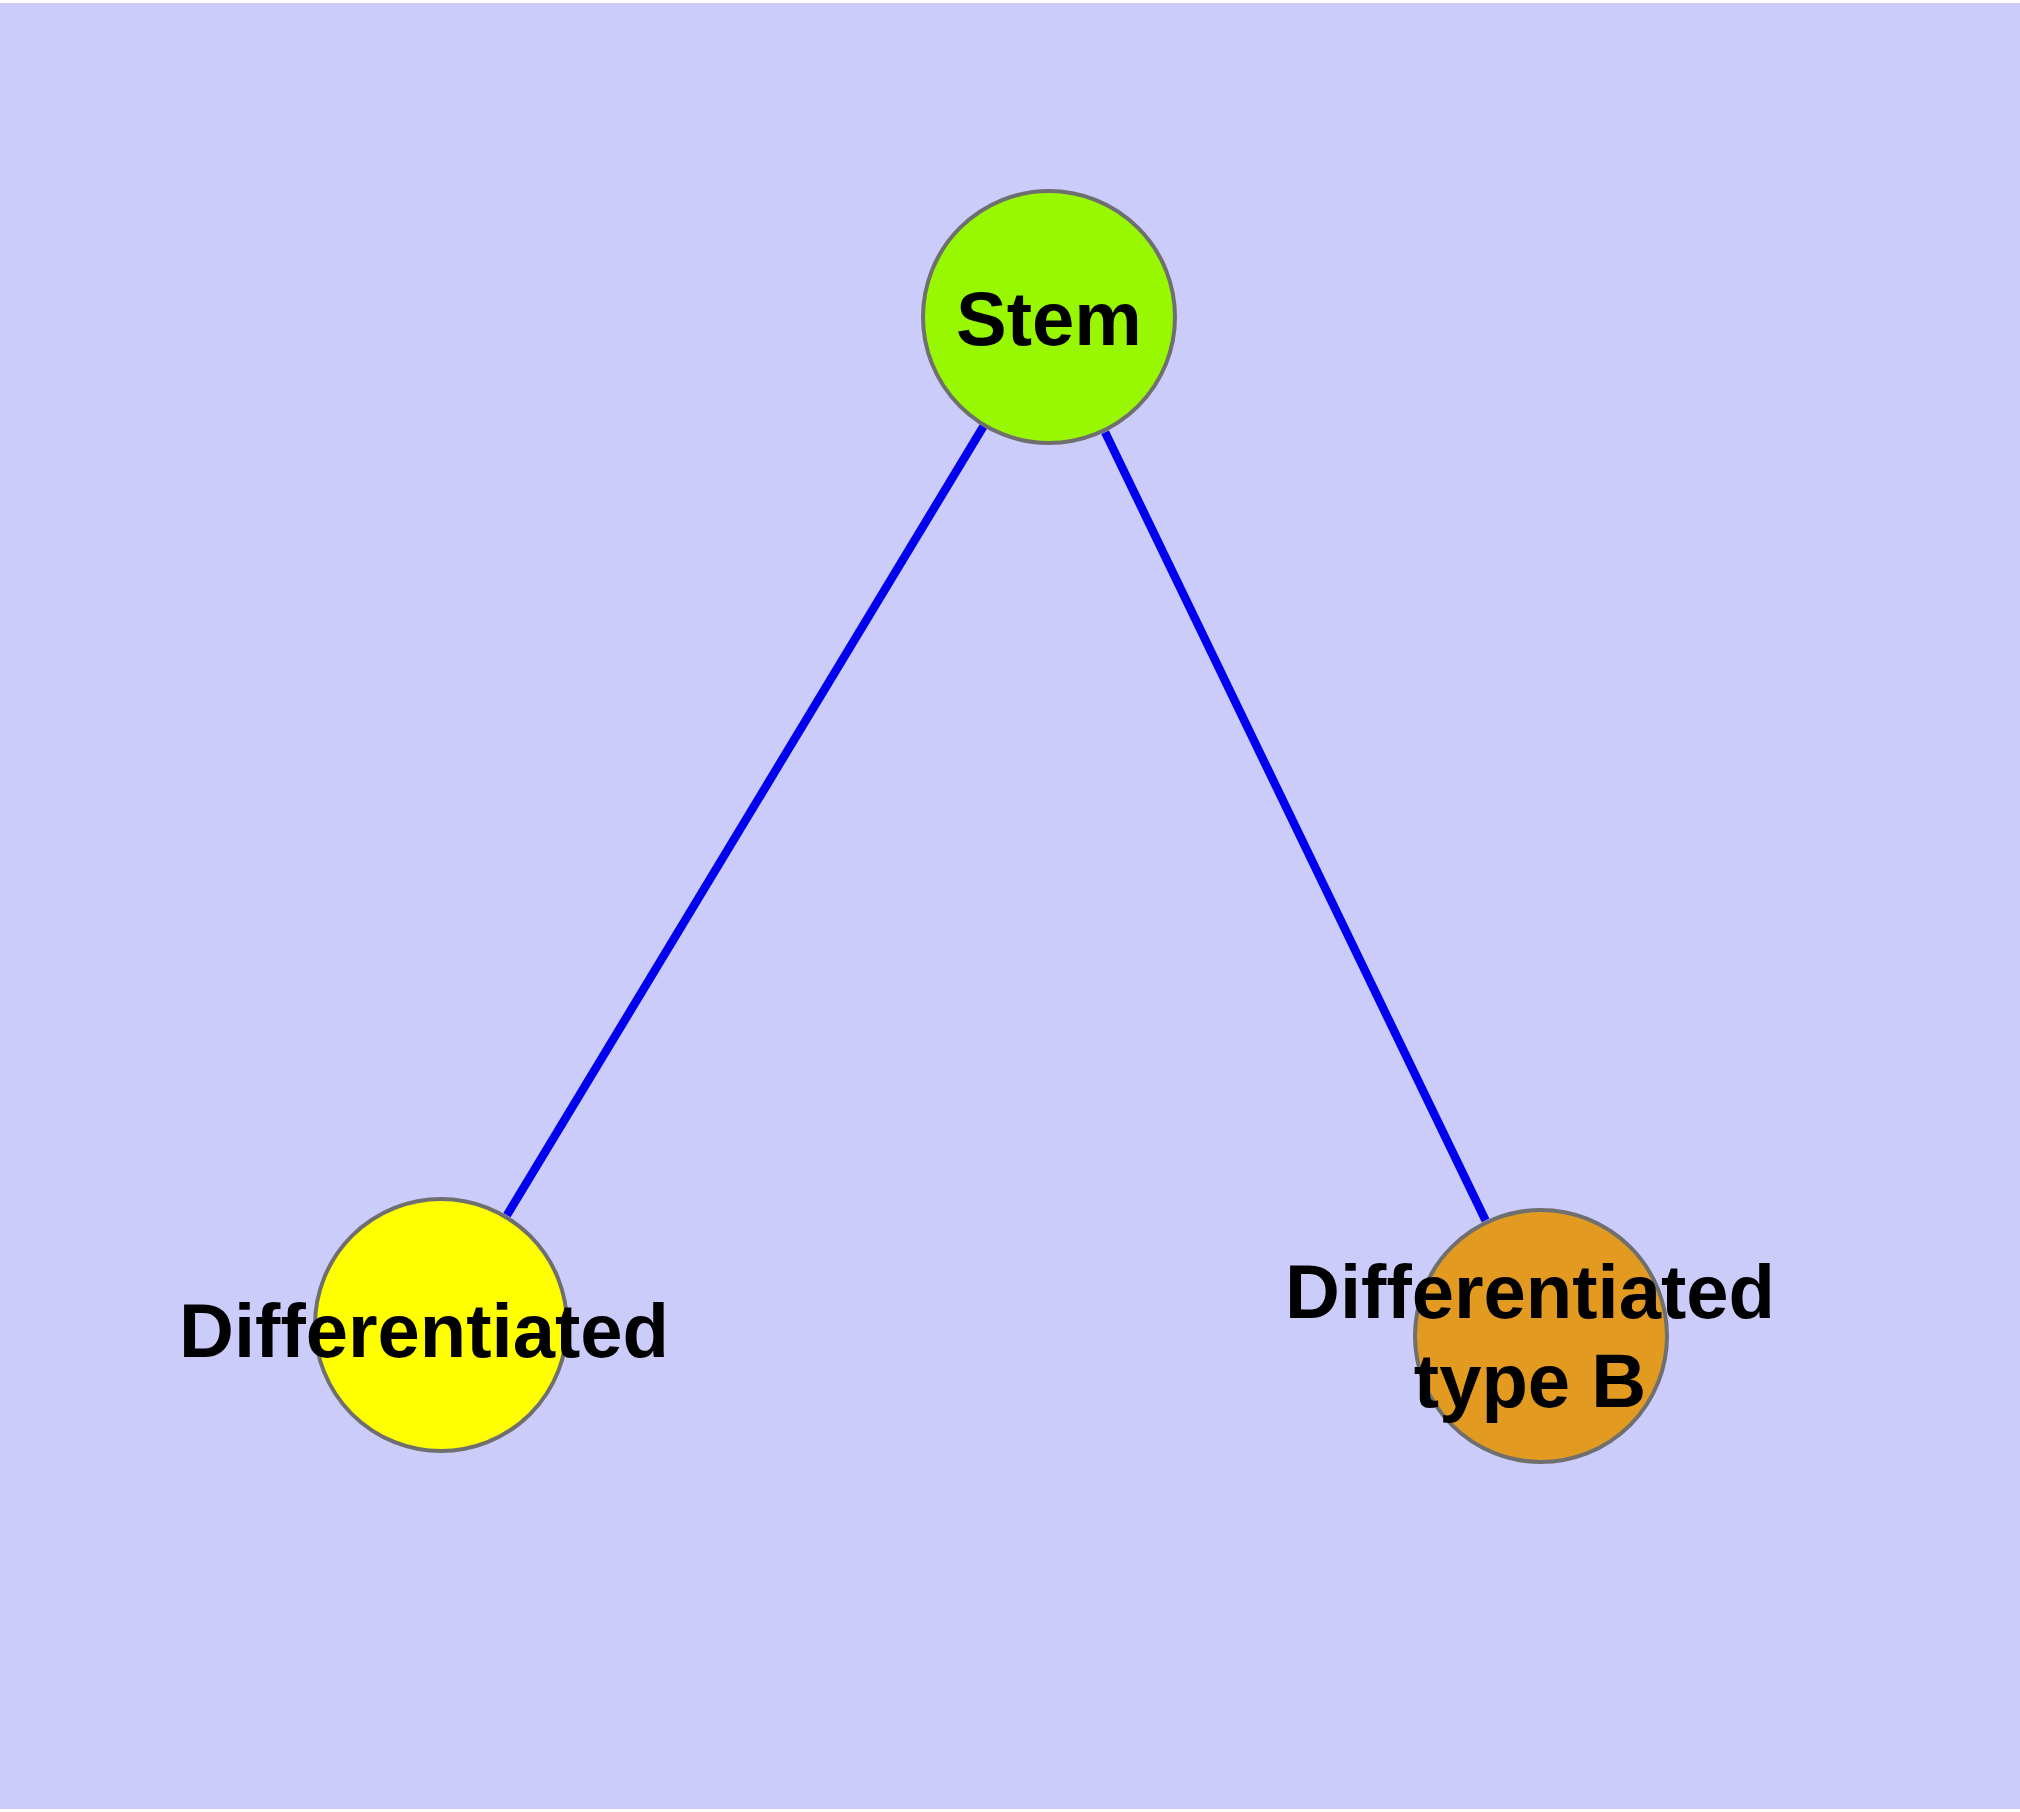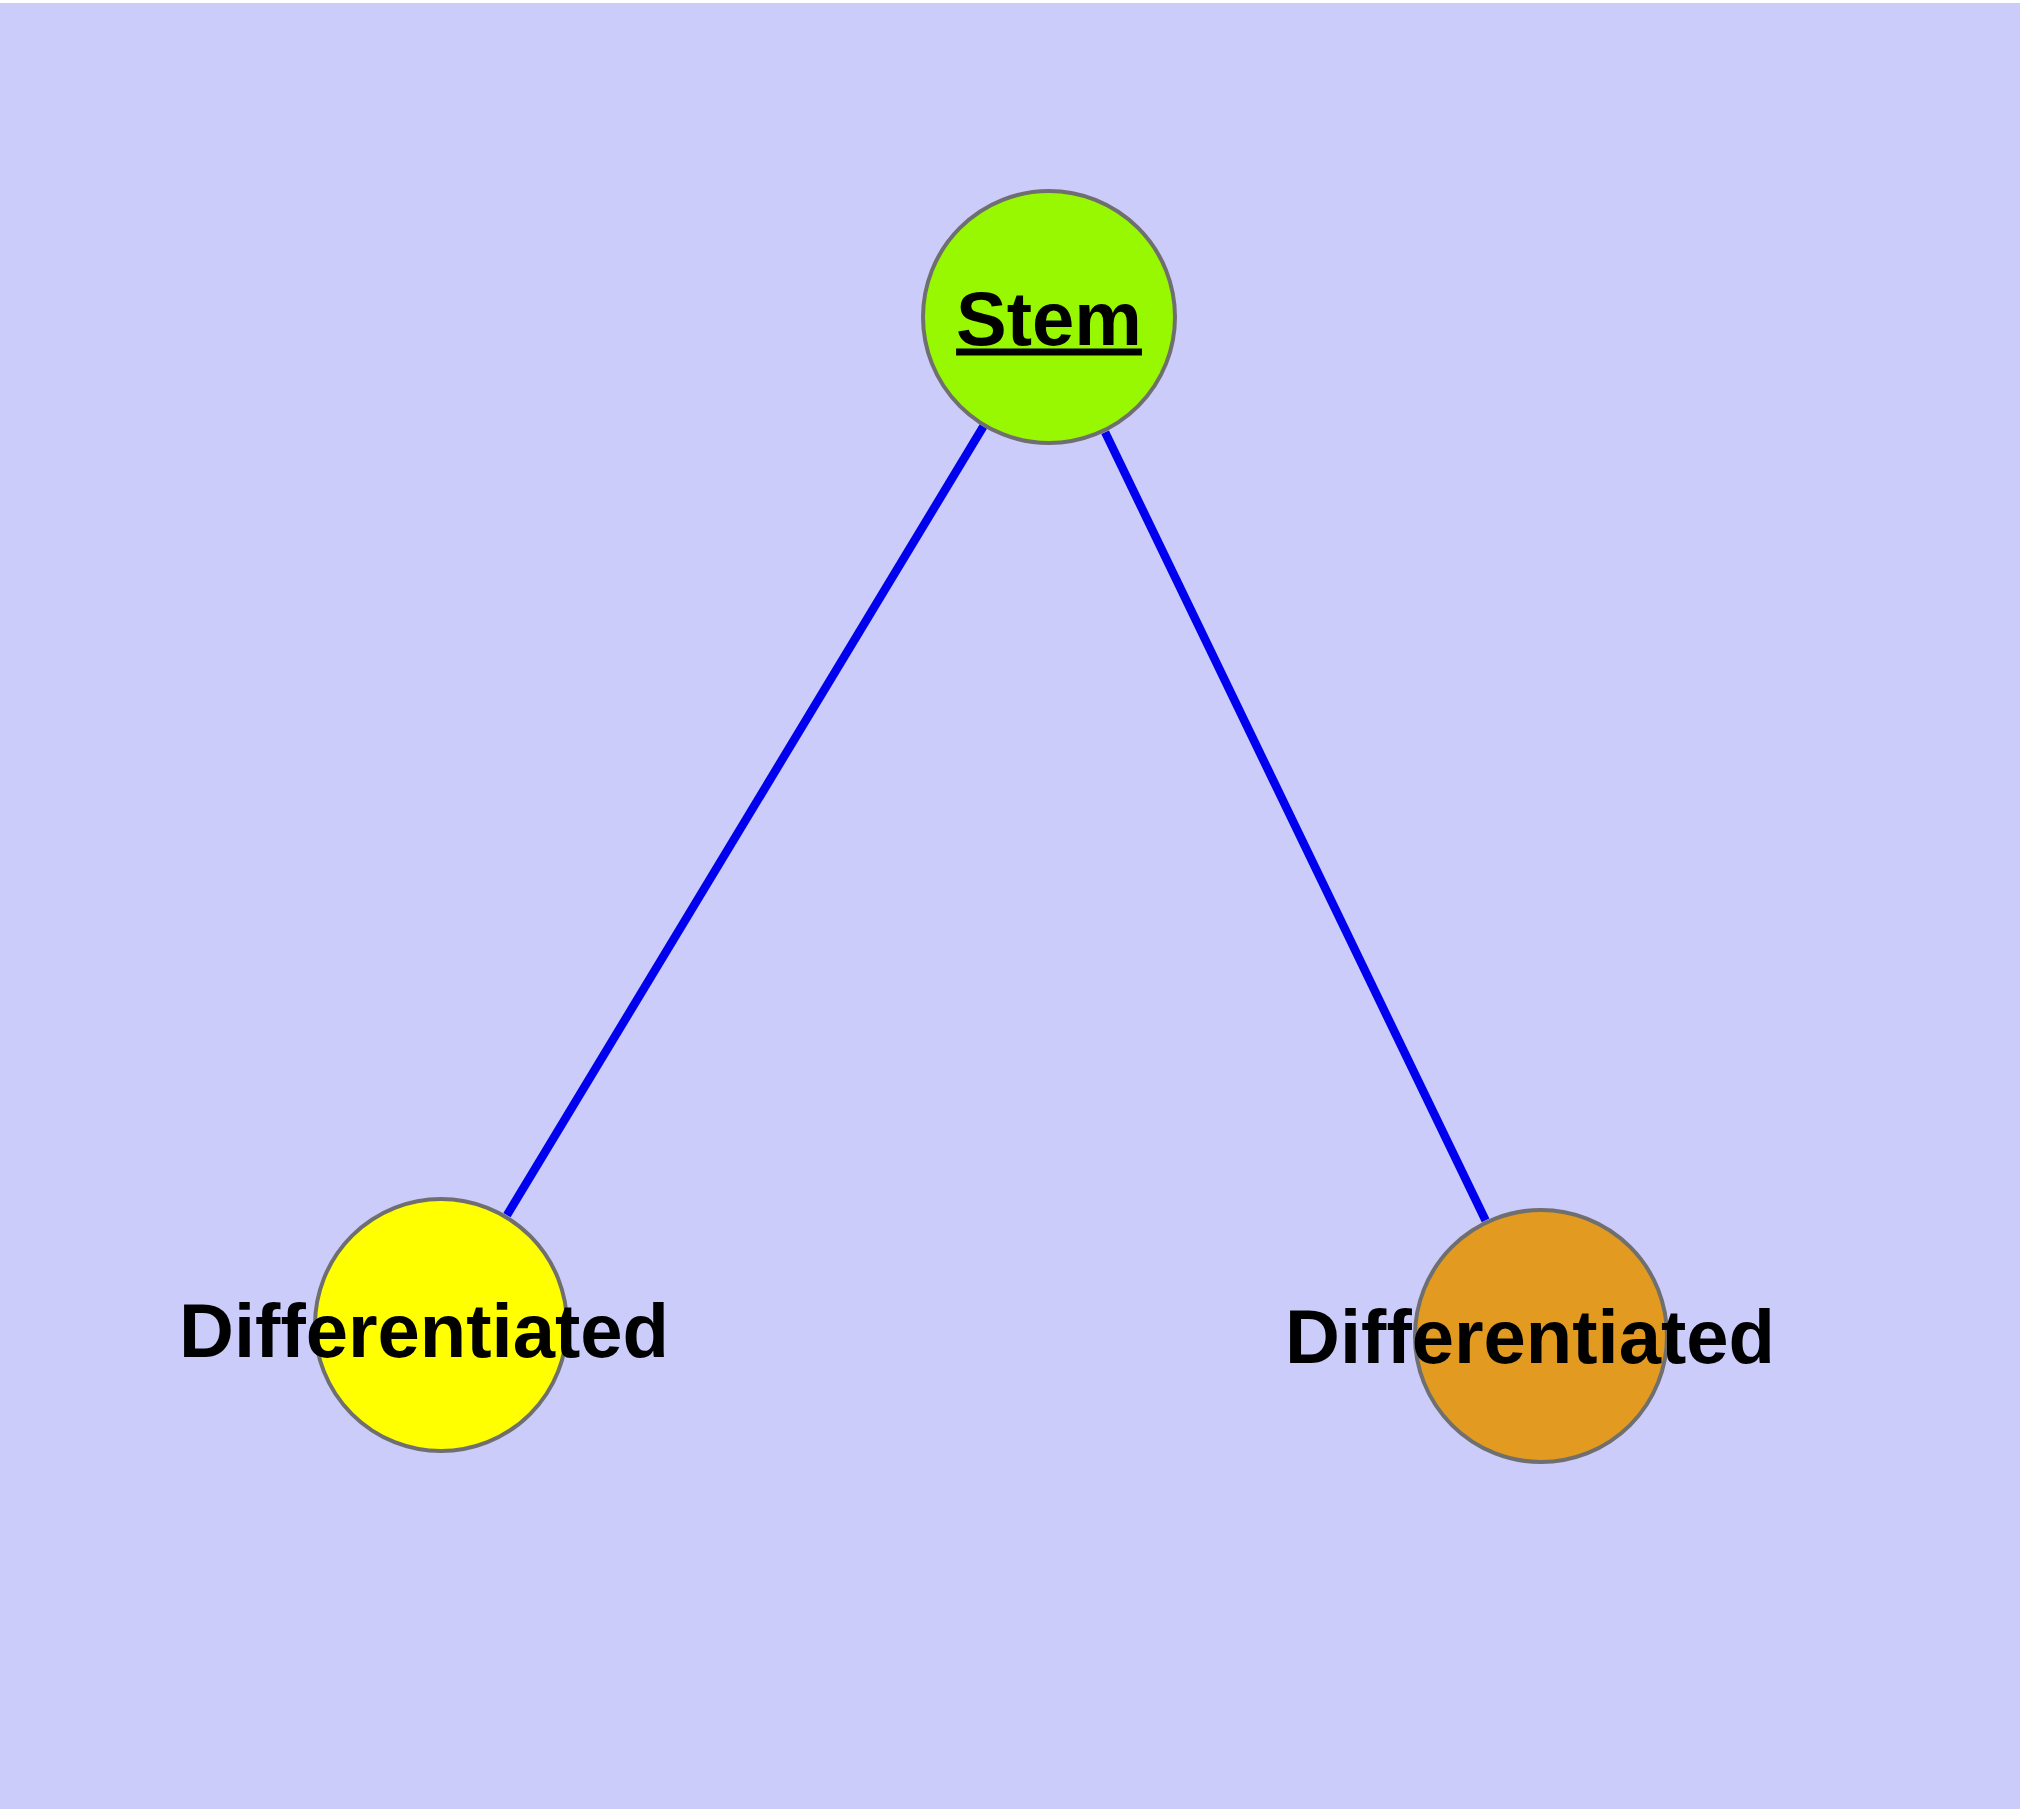--- a/index.html
+++ b/index.html
@@ -59,29 +59,30 @@
 <body>
 
 <div class="page">
   <div class="canvas" id="canvas" style="background: rgb(204, 204, 250);">
     <svg class="edges" id="edges-layer" viewBox="0 0 2384 2138" preserveAspectRatio="none">
         <line x1="1159.943746962363" y1="503.2602853227719" x2="598.0562530376369" y2="1433.7397146772282" stroke="#0000ee" stroke-width="10"></line>
         <line x1="1303.6217956351757" y1="509.99551440255385" x2="1752.3782043648243" y2="1440.004485597446" stroke="#0000ee" stroke-width="10"></line>
       </svg>
     <div id="nodes-layer">
         <div class="node-circle" style="left: 921px; top: 189px; width: 256px; height: 256px; background: rgb(152, 248, 2); border-color: rgb(111, 111, 111);"></div>
-        <div class="node-label" style="left: 1049px; top: 318px; color: rgb(0, 0, 0); text-decoration: underline;">
+        <div class="node-label" style="left: 1049px; top: 318px; color: rgb(0, 0, 0);">
           <div>Stem</div>
         </div>
         <div class="node-circle" style="left: 313px; top: 1197px; width: 256px; height: 256px; background: rgb(255, 255, 0); border-color: rgb(111, 111, 111);"></div>
         <div class="node-label" style="left: 424px; top: 1330px; color: rgb(0, 0, 0);">
           <div>Differentiated</div>
         </div>
         <div class="node-circle" style="left: 1413px; top: 1208px; width: 256px; height: 256px; background: rgb(226, 155, 32); border-color: rgb(111, 111, 111);"></div>
         <div class="node-label" style="left: 1530px; top: 1336px; color: rgb(0, 0, 0);">
           <div>Differentiated</div>
+          <div>type B</div>
         </div>
       </div>
   </div>
   <div class="strip top"></div>
   <div class="strip bottom"></div>
 </div>
 
 
 </body></html>

